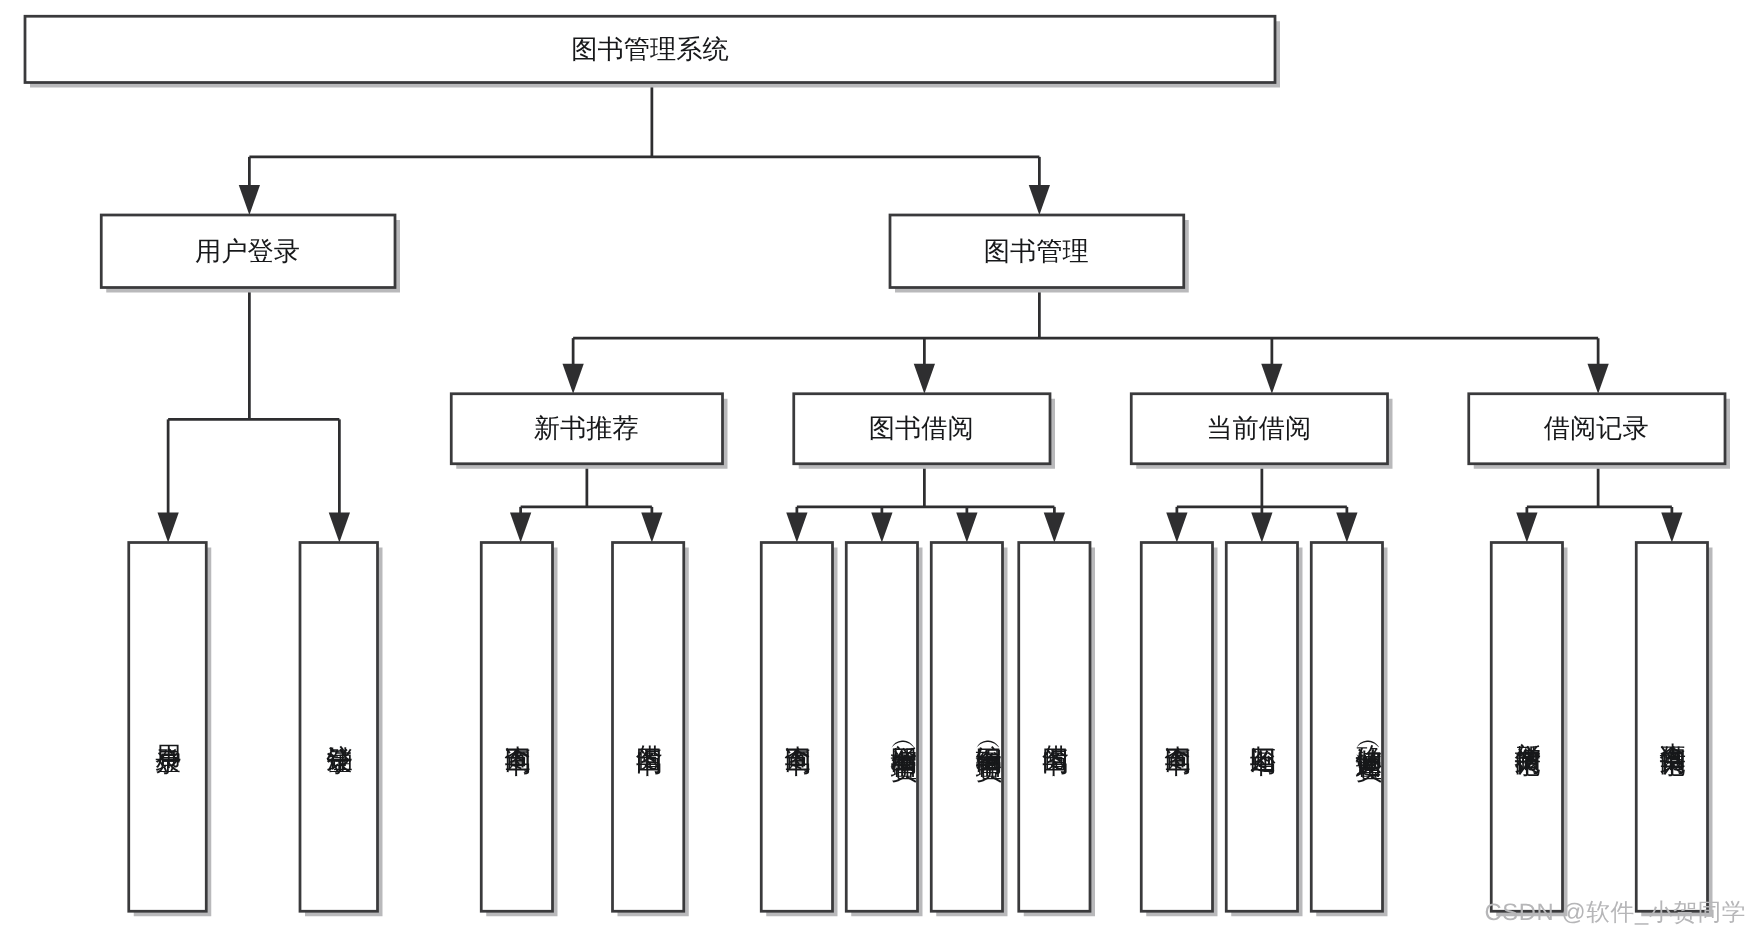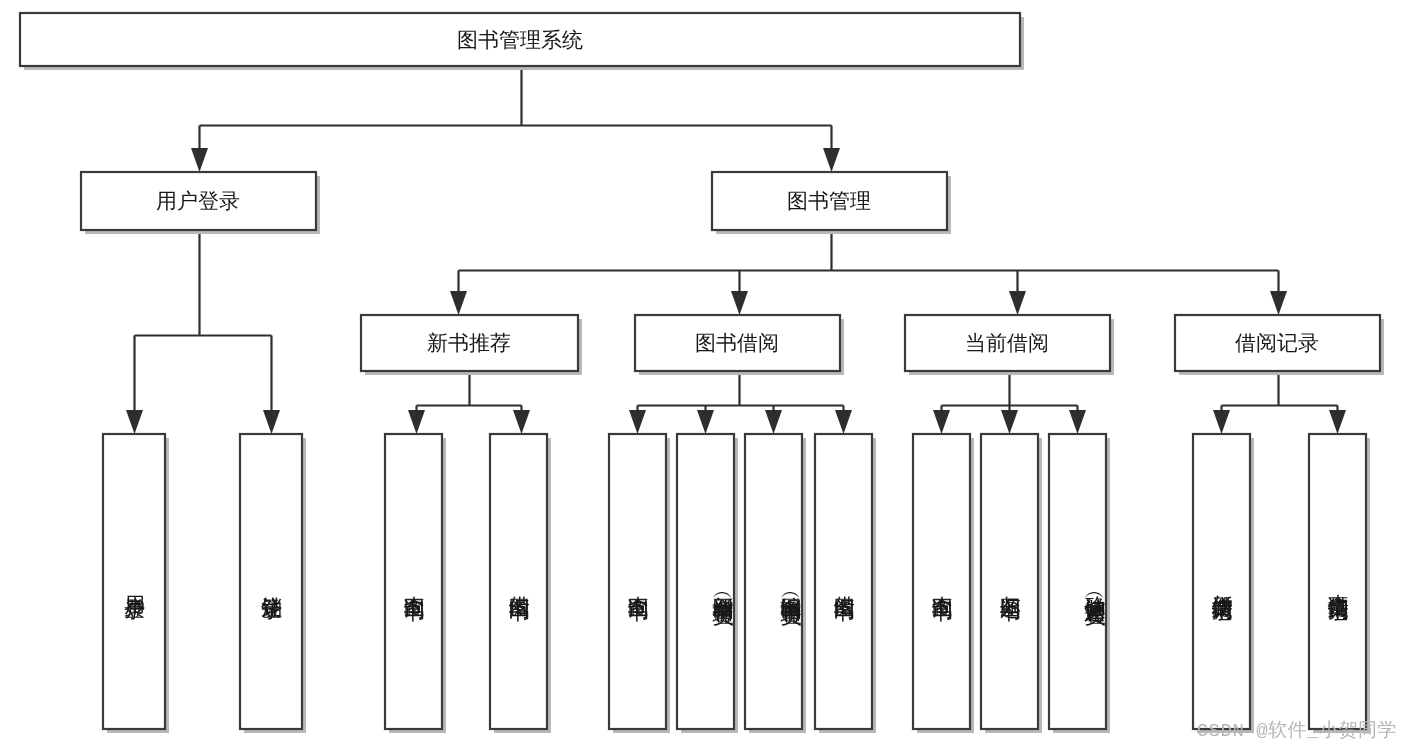--- a/index.html
+++ b/index.html
@@ -68,21 +68,21 @@
     justify-content: center;
     pointer-events: none;
   }
   .leaf-label.centered {
     align-items: center;
   }
   .watermark {
     position: absolute;
     right: 8px;
     bottom: 4px;
-    font-family: Liberation Mono, monospace;
+    font-family: Liberation Sans, sans-serif;
     font-size: 19px;
     color: #b6b6b8;
     letter-spacing: 0.5px;
     white-space: nowrap;
   }
 </style>
 </head>
 <body>
 
 <div id="diagram-root">

